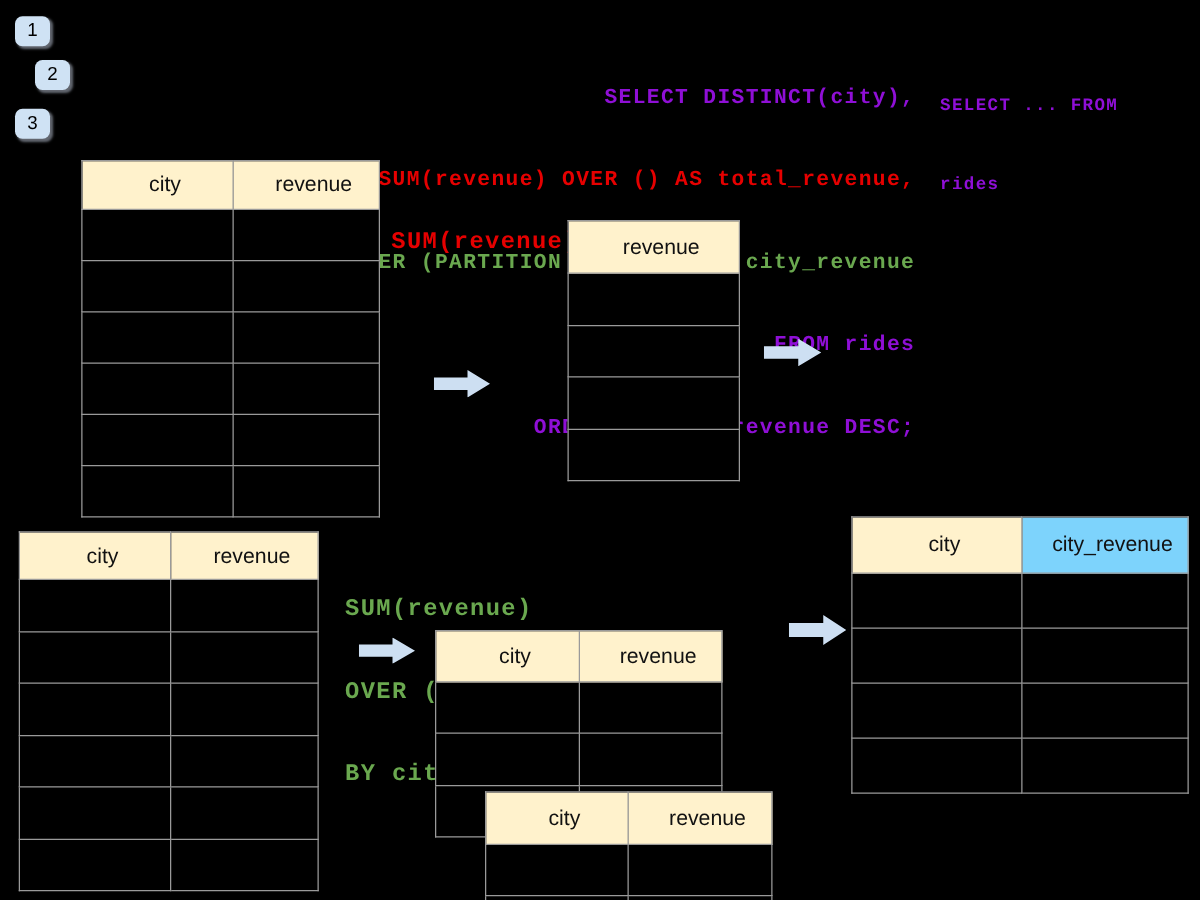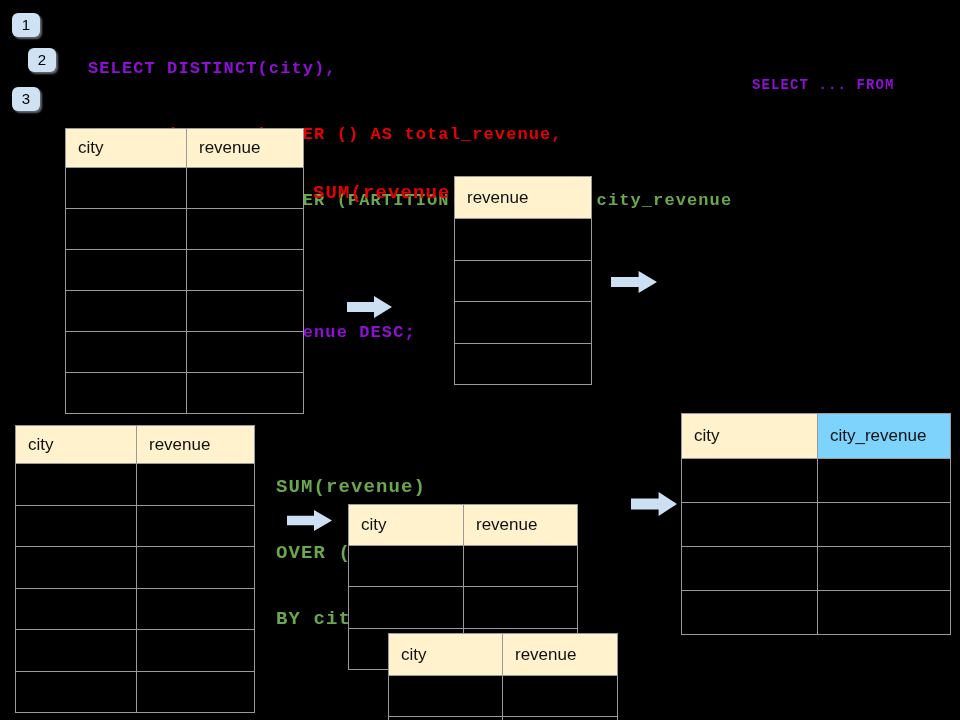--- a/index.html
+++ b/index.html
@@ -36,46 +36,47 @@
     background:#000;
   }
   table.tbl th, table.tbl td {
     border:1px solid #9a9a9a;
     padding:0;
   }
   table.tbl th {
     color:#111;
     font-weight:normal;
     font-size:17px;
-    text-align:left;
+    text-align:center;
     padding-left:12px;
     vertical-align:middle;
   }
   .arrow {
     position:absolute;
     clip-path:polygon(0 27%, 60% 27%, 60% 0, 100% 50%, 60% 100%, 60% 73%, 0 73%);
   }
 </style>
 </head>
 <body>
 
 <div class="badge" style="left: 12px; top: 13px; background-color: rgb(207, 226, 244);">1</div>
 <div class="badge" style="left: 28px; top: 48px; background-color: rgb(207, 226, 244);">2</div>
 <div class="badge" style="left: 12px; top: 87px; background-color: rgb(207, 226, 244);">3</div>
 
-<div class="abs code sql-main" style="left:88px; top:14px;">
+<div class="abs code sql-main" style="left:88px; top:24px;text-align:right;">
   <div style="color: rgb(143, 15, 214);">SELECT DISTINCT(city),</div>
   <div style="color: rgb(230, 0, 0);">    SUM(revenue) OVER () AS total_revenue,</div>
   <div style="color: rgb(106, 168, 79);">    SUM(revenue) OVER (PARTITION BY city) as city_revenue</div>
   <div style="color: rgb(143, 15, 214);">  FROM rides</div>
   <div style="color: rgb(143, 15, 214);">  ORDER by city_revenue DESC;</div>
 </div>
 
 <div class="abs code sql-note" style="left:752px; top:33px;">
   <div style="color: rgb(143, 15, 214);">SELECT ... FROM</div>
+  <div style="color: rgb(143, 15, 214);">rides</div>
 </div>
 
 <div class="abs code sql-label" style="left:313px; top:138px;">
   <div style="color: rgb(230, 0, 0);">SUM(revenue)</div>
 </div>
 
 <div class="abs code sql-label" style="left:276px; top:432px;">
   <div style="color: rgb(106, 168, 79);">SUM(revenue)</div>
   <div style="color: rgb(106, 168, 79);">OVER (PARTITION</div>
   <div style="color: rgb(106, 168, 79);">BY city)</div>

